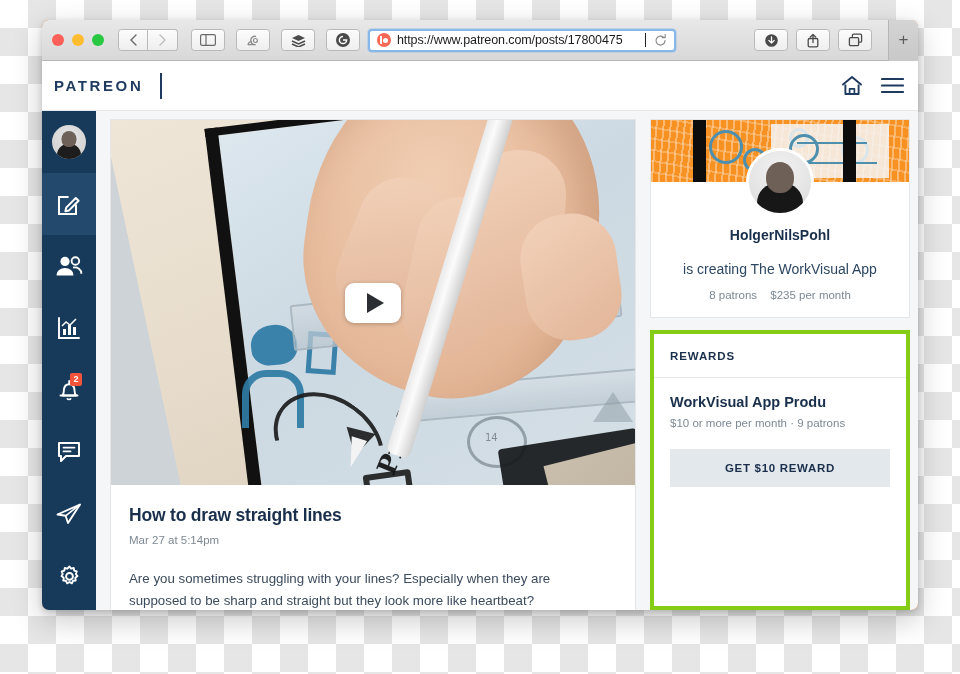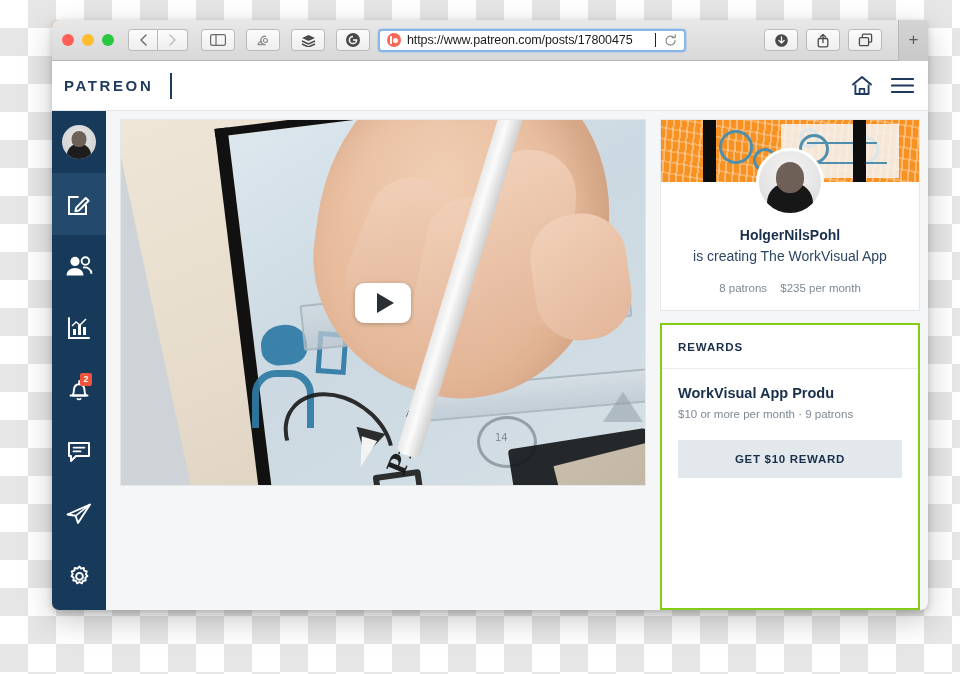--- a/index.html
+++ b/index.html
@@ -14,21 +14,21 @@
       linear-gradient(45deg, #e6e6e6 25%, transparent 25%, transparent 75%, #e6e6e6 75%),
       linear-gradient(45deg, #e6e6e6 25%, transparent 25%, transparent 75%, #e6e6e6 75%);
     background-size: 56px 56px;
     background-position: 0 0, 28px 28px;
     position: relative;
   }
 
   
   #browser-window {
     position: absolute;
-    left: 52px;
+    left: 42px;
     top: 20px;
     width: 876px;
     height: 590px;
     border-radius: 7px;
     overflow: hidden;
     box-shadow: 0 10px 30px rgba(0,0,0,0.22), 0 2px 6px rgba(0,0,0,0.16);
     background: #f97316;
     display: flex;
     flex-direction: column;
   }
@@ -342,25 +342,25 @@
   }
   #creator-avatar::after {
     content: ""; position: absolute; left: 50%; bottom: 0; transform: translateX(-50%);
     width: 46px; height: 30px; background: #171717; border-radius: 20px 20px 0 0;
   }
   #creator-avatar::before {
     content: ""; position: absolute; left: 50%; top: 11px; transform: translateX(-50%);
     width: 28px; height: 31px; background: #6e6057; border-radius: 50% 50% 46% 46%; z-index: 2;
   }
   #creator-name { text-align: center; font-size: 14px; font-weight: bold; color: #192f4b; margin-top: 11px; }
-  #creator-tagline { text-align: center; font-size: 14px; color: #2d4763; margin-top: 5px; }
-  #creator-stats { text-align: center; font-size: 11.5px; color: #7d8994; margin-top: 18px; }
+  #creator-tagline { text-align: center; font-size: 14px; color: #2d4763; margin-top: 18px; }
+  #creator-stats { text-align: center; font-size: 11.5px; color: #7d8994; margin-top: 12px; }
   #creator-stats span { margin: 0 5px; }
 
-  #rewards-card { background: #fff; border: 2px solid #84cc16; flex: 1; display: flex; flex-direction: column; }
+  #rewards-card { background: #fff; border: 4px solid #84cc16; flex: 1; display: flex; flex-direction: column; }
   #rewards-header { padding: 16px 16px 15px 16px; border-bottom: 1px solid #e8eaec; }
   #rewards-title { font-size: 11.5px; font-weight: bold; letter-spacing: .9px; color: #192f4b; }
   #reward-body { padding: 16px 16px 0 16px; }
   #reward-name { font-size: 14.5px; font-weight: bold; color: #192f4b; }
   #reward-price { font-size: 11.5px; color: #7d8994; margin-top: 7px; }
   #reward-desc { font-size: 13.2px; color: #2d4763; line-height: 1.58; margin-top: 17px; white-space: pre-line; }
   #reward-button {
     margin: 20px 16px 0 16px;
     background: #e3e8ec; color: #192f4b;
     font-size: 11.5px; font-weight: bold; letter-spacing: .7px;
@@ -586,20 +586,25 @@
             <div class="v-finger v-f3"></div>
             <div class="v-finger v-thumbpart"></div>
             <div class="v-stylus"></div>
             <div class="v-stylus-tip"></div>
 
             <div id="play-button">
               <div class="tri"></div>
             </div>
           </div>
 
+          <div id="post-body">
+            <div id="post-title">How to draw straight lines</div>
+            <div id="post-date">Mar 27 at 5:14pm</div>
+            <div id="post-text">Are you sometimes struggling with your lines? Especially when they are supposed to be sharp and straight but they look more like heartbeat?</div>
+          </div>
 
         </div>
       </div>
 
       <div id="right-rail">
 
         <div id="creator-card">
           <div id="creator-banner">
             <div class="banner-sketch"></div>
             <div class="bn-gear bn-g1"></div>

